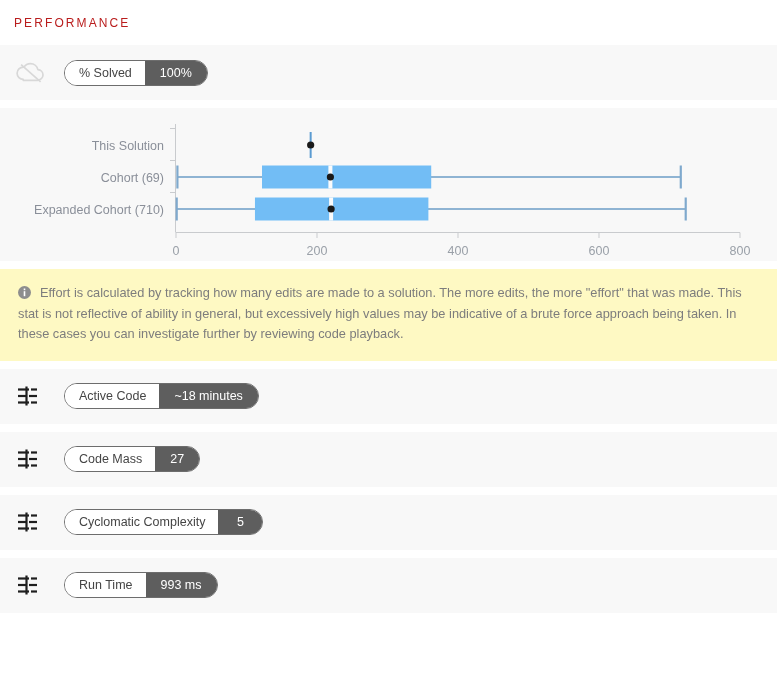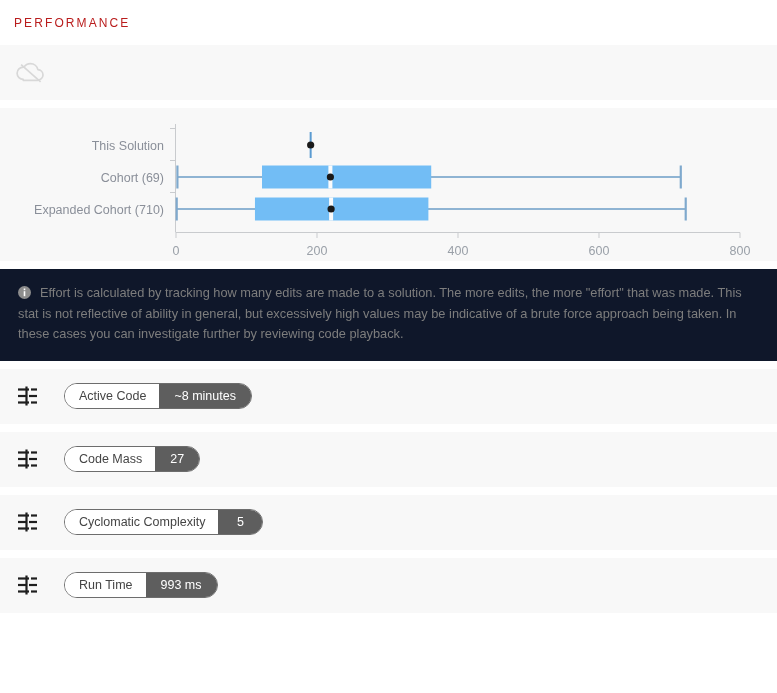--- a/index.html
+++ b/index.html
@@ -102,21 +102,21 @@
   .axis-line { stroke: #c9cbce; stroke-width: 1; fill: none; }
   .whisker   { stroke: #8fb4d3; stroke-width: 2.2; }
   .whisker-cap { stroke: #7fa9cd; stroke-width: 2.2; }
   .box-rect  { fill: #72bdf5; }
   .median-line { stroke: #fbfbfb; stroke-width: 4; }
   .mean-dot  { fill: #1a1a1a; }
   .sol-line  { stroke: #5b9bd1; stroke-width: 2; }
 
   
   .note {
-    background: #0f172a;
+    background: #fef9c3;
     margin: 0 0 8px 0;
     padding: 14px 34px 16px 18px;
     font-size: 12.8px;
     line-height: 20.5px;
     color: #7d7d7d;
   }
   .note-icon {
     display: inline-block;
     width: 13px;
     height: 13px;
@@ -131,20 +131,24 @@
 
   <div class="section-title">Performance</div>
 
   <div class="card">
     <div class="card-head">
       <span class="card-icon">
         <svg width="30" height="26" viewBox="0 0 30 26" fill="none">
           <path d="M7.2 20.3h14.2c3.1 0 5.6-2.4 5.6-5.3 0-2.8-2.2-5.1-5.1-5.3-.7-3.4-3.8-6-7.5-6-2.7 0-5.1 1.4-6.5 3.5-.2 0-.4 0-.6 0-3.4 0-6.2 2.7-6.2 6.1s2.8 6 6.1 6z" stroke="#d8d8d8" stroke-width="1.7" stroke-linejoin="round"></path>
           <line x1="5.1" y1="4.6" x2="24.6" y2="21.8" stroke="#d8d8d8" stroke-width="1.7"></line>
         </svg>
+      </span>
+      <span class="pill">
+        <span class="pill-label">% Solved</span>
+        <span class="pill-value">100%</span>
       </span>
     </div>
   </div>
 
   <div class="card">
 
     <div class="chart-wrap">
       <svg class="chart-svg" id="boxplot" width="777" height="145" viewBox="0 0 777 145">
           <path d="M175.5 14 L175.5 122" class="axis-line"></path>
           <path d="M170 18.5 L175.5 18.5" class="axis-line"></path>
@@ -206,21 +210,21 @@
           <line x1="2" y1="11" x2="10" y2="11" stroke="#1f1f1f" stroke-width="2.2"></line>
           <line x1="2" y1="17.5" x2="13" y2="17.5" stroke="#1f1f1f" stroke-width="2.2"></line>
           <line x1="10.5" y1="1.5" x2="10.5" y2="20.5" stroke="#1f1f1f" stroke-width="2.2"></line>
           <line x1="15" y1="4.5" x2="21" y2="4.5" stroke="#1f1f1f" stroke-width="2.2"></line>
           <line x1="13" y1="11" x2="21" y2="11" stroke="#1f1f1f" stroke-width="2.2"></line>
           <line x1="15" y1="17.5" x2="21" y2="17.5" stroke="#1f1f1f" stroke-width="2.2"></line>
         </svg>
       </span>
       <span class="pill">
         <span class="pill-label">Active Code</span>
-        <span class="pill-value">~8 minutes</span>
+        <span class="pill-value">~18 minutes</span>
       </span>
     </div>
   </div>
 
   <div class="card">
     <div class="card-head">
       <span class="card-icon">
         <svg width="26" height="22" viewBox="0 0 26 22" fill="none">
           <line x1="2" y1="4.5" x2="13" y2="4.5" stroke="#1f1f1f" stroke-width="2.2"></line>
           <line x1="2" y1="11" x2="10" y2="11" stroke="#1f1f1f" stroke-width="2.2"></line>

